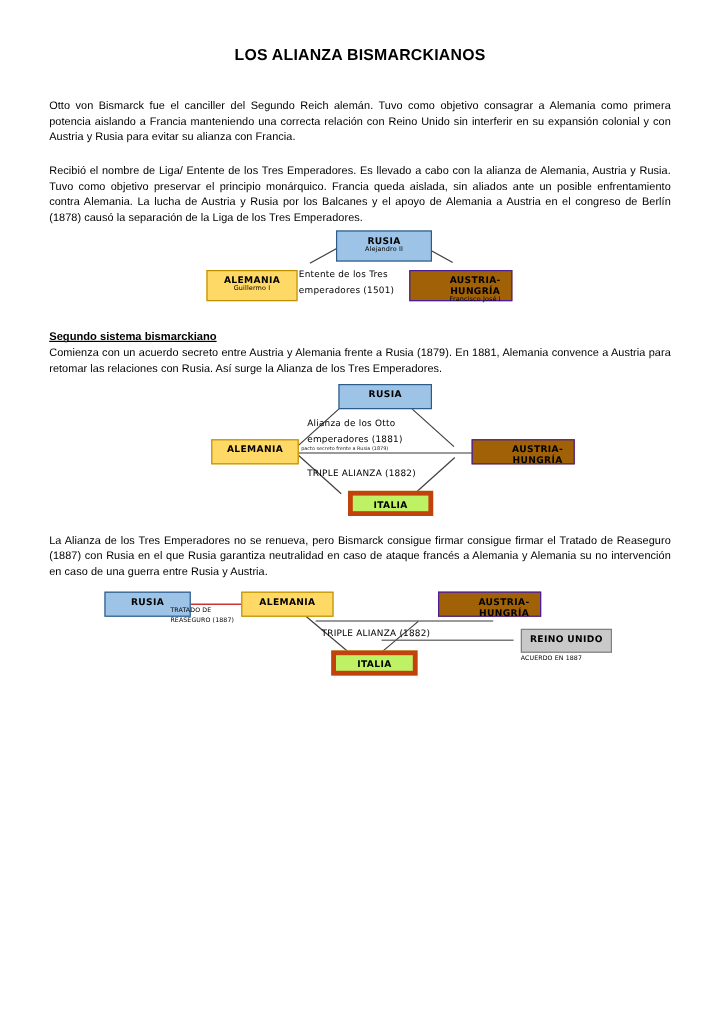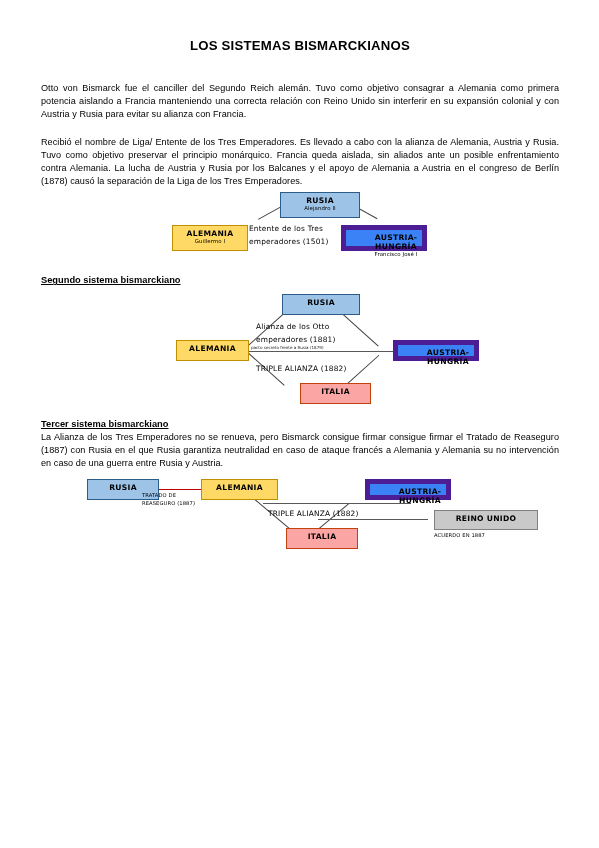--- a/index.html
+++ b/index.html
@@ -76,22 +76,22 @@
   }
   .node .sub {
     display: block;
     font-size: 5.4px;
     line-height: 7px;
     font-weight: 400;
     letter-spacing: 0.1px;
   }
   .n-rusia      { background: #9DC3E6; border: 1px solid #2E5C8A; }
   .n-alemania   { background: #FFD966; border: 1px solid #BF8F00; }
-  .n-austria    { background: #3b82f6; border: 5px solid #4c1d95; padding-left: 24px; }
-  .n-italia     { background: #fca5a5; border: 1px solid #c2410c; margin-left: 10px; }
+  .n-austria    { background: #a16207; border: 1px solid #4c1d95; padding-left: 24px; }
+  .n-italia     { background: #bef264; border: 4px solid #c2410c; }
   .n-reino      { background: #C9C9C9; border: 1px solid #808080; }
 
   .edge {
     position: absolute;
     background: #404040;
     transform-origin: 0 0;
     height: 1px;
   }
   .edge.red { background: #C00000; }
   .edge.thin { height: 1px; background: #595959; }
@@ -118,21 +118,21 @@
     letter-spacing: 0.1px;
   }
   .elabel.ctr { }
 </style>
 </head>
 <body>
 
 <div class="page">
   <div class="content">
 
-    <h1 class="doc-title">LOS SISTEMAS BISMARCKIANOS</h1>
+    <h1 class="doc-title">LOS ALIANZA BISMARCKIANOS</h1>
 
     <p class="para intro">Otto von Bismarck fue el canciller del Segundo Reich alemán. Tuvo como objetivo consagrar a Alemania como primera potencia aislando a Francia manteniendo una correcta relación con Reino Unido sin interferir en su expansión colonial y con Austria y Rusia para evitar su alianza con Francia.</p>
 
     <div class="block">
       <p class="para">Recibió el nombre de Liga/ Entente de los Tres Emperadores. Es llevado a cabo con la alianza de Alemania, Austria y Rusia. Tuvo como objetivo preservar el principio monárquico. Francia queda aislada, sin aliados ante un posible enfrentamiento contra Alemania. La lucha de Austria y Rusia por los Balcanes y el apoyo de Alemania a Austria en el congreso de Berlín (1878) causó la separación de la Liga de los Tres Emperadores.</p>
     </div>
 
     <div class="diagram" style="height:68px;margin-top:4px;">
 
       <div class="edge" style="left:217px;top:27px;width:44px;transform:rotate(-29deg);"></div>
@@ -152,20 +152,21 @@
         <span>AUSTRIA-HUNGRÍA</span>
         <span class="sub">Francisco José I</span>
       </div>
 
       <div class="elabel ctr" style="left:208px;top:32px;width:100px;">Entente de los Tres</div>
       <div class="elabel ctr" style="left:208px;top:45px;width:100px;">emperadores (1501)</div>
     </div>
 
     <div class="block">
       <p class="section-head"><span class="hl">Segundo sistema bismarckiano</span></p>
+      <p class="para">Comienza con un acuerdo secreto entre Austria y Alemania frente a Rusia (1879). En 1881, Alemania convence a Austria para retomar las relaciones con Rusia. Así surge la Alianza de los Tres Emperadores.</p>
     </div>
 
     <div class="diagram" style="height:110px;margin-top:6px;">
       <div class="edge" style="left:206px;top:52px;width:52px;transform:rotate(-42deg);"></div>
       <div class="edge" style="left:299px;top:17px;width:52px;transform:rotate(42deg);"></div>
       <div class="edge" style="left:208px;top:59px;width:48px;transform:rotate(42deg);"></div>
       <div class="edge" style="left:302px;top:93px;width:48px;transform:rotate(-42deg);"></div>
       <div class="edge thin" style="left:206px;top:57px;width:148px;"></div>
 
       <div class="node n-rusia" style="left:241px;top:0px;width:78px;height:21px;">
@@ -184,21 +185,20 @@
         <span>ITALIA</span>
       </div>
 
       <div class="elabel ctr" style="left:215px;top:28px;width:130px;">Alianza de los Otto</div>
       <div class="elabel ctr" style="left:215px;top:41px;width:130px;">emperadores (1881)</div>
       <div class="elabel tiny ctr" style="left:210px;top:51px;width:140px;">pacto secreto frente a Rusia (1879)</div>
       <div class="elabel ctr" style="left:215px;top:70px;width:130px;">TRIPLE ALIANZA (1882)</div>
     </div>
 
     <div class="block">
-      <p class="section-head"><span class="hl">Tercer sistema bismarckiano</span></p>
       <p class="para">La Alianza de los Tres Emperadores no se renueva, pero Bismarck consigue firmar consigue firmar el Tratado de Reaseguro (1887) con Rusia en el que Rusia garantiza neutralidad en caso de ataque francés a Alemania y Alemania su no intervención en caso de una guerra entre Rusia y Austria.</p>
     </div>
 
     <div class="diagram" style="height:72px;margin-top:8px;">
 
       <div class="edge red" style="left:105px;top:11px;width:58px;"></div>
 
       <div class="edge thin" style="left:222px;top:25px;width:148px;"></div>
 
       <div class="edge" style="left:214px;top:21px;width:54px;transform:rotate(40deg);"></div>
@@ -216,21 +216,21 @@
       </div>
 
       <div class="node n-austria" style="left:324px;top:1px;width:86px;height:21px;">
         <span>AUSTRIA-HUNGRÍA</span>
       </div>
 
       <div class="node n-italia" style="left:235px;top:50px;width:72px;height:21px;">
         <span>ITALIA</span>
       </div>
 
-      <div class="node n-reino" style="left:393px;top:32px;width:104px;height:20px;">
+      <div class="node n-reino" style="left:393px;top:32px;width:76px;height:20px;">
         <span>REINO UNIDO</span>
       </div>
 
       <div class="elabel small ctr" style="left:101px;top:14px;width:66px;">TRATADO DE</div>
       <div class="elabel small ctr" style="left:101px;top:22px;width:66px;">REASEGURO (1887)</div>
       <div class="elabel ctr" style="left:227px;top:31px;width:130px;">TRIPLE ALIANZA (1882)</div>
       <div class="elabel small ctr" style="left:393px;top:54px;width:80px;">ACUERDO EN 1887</div>
     </div>
 
   </div>

